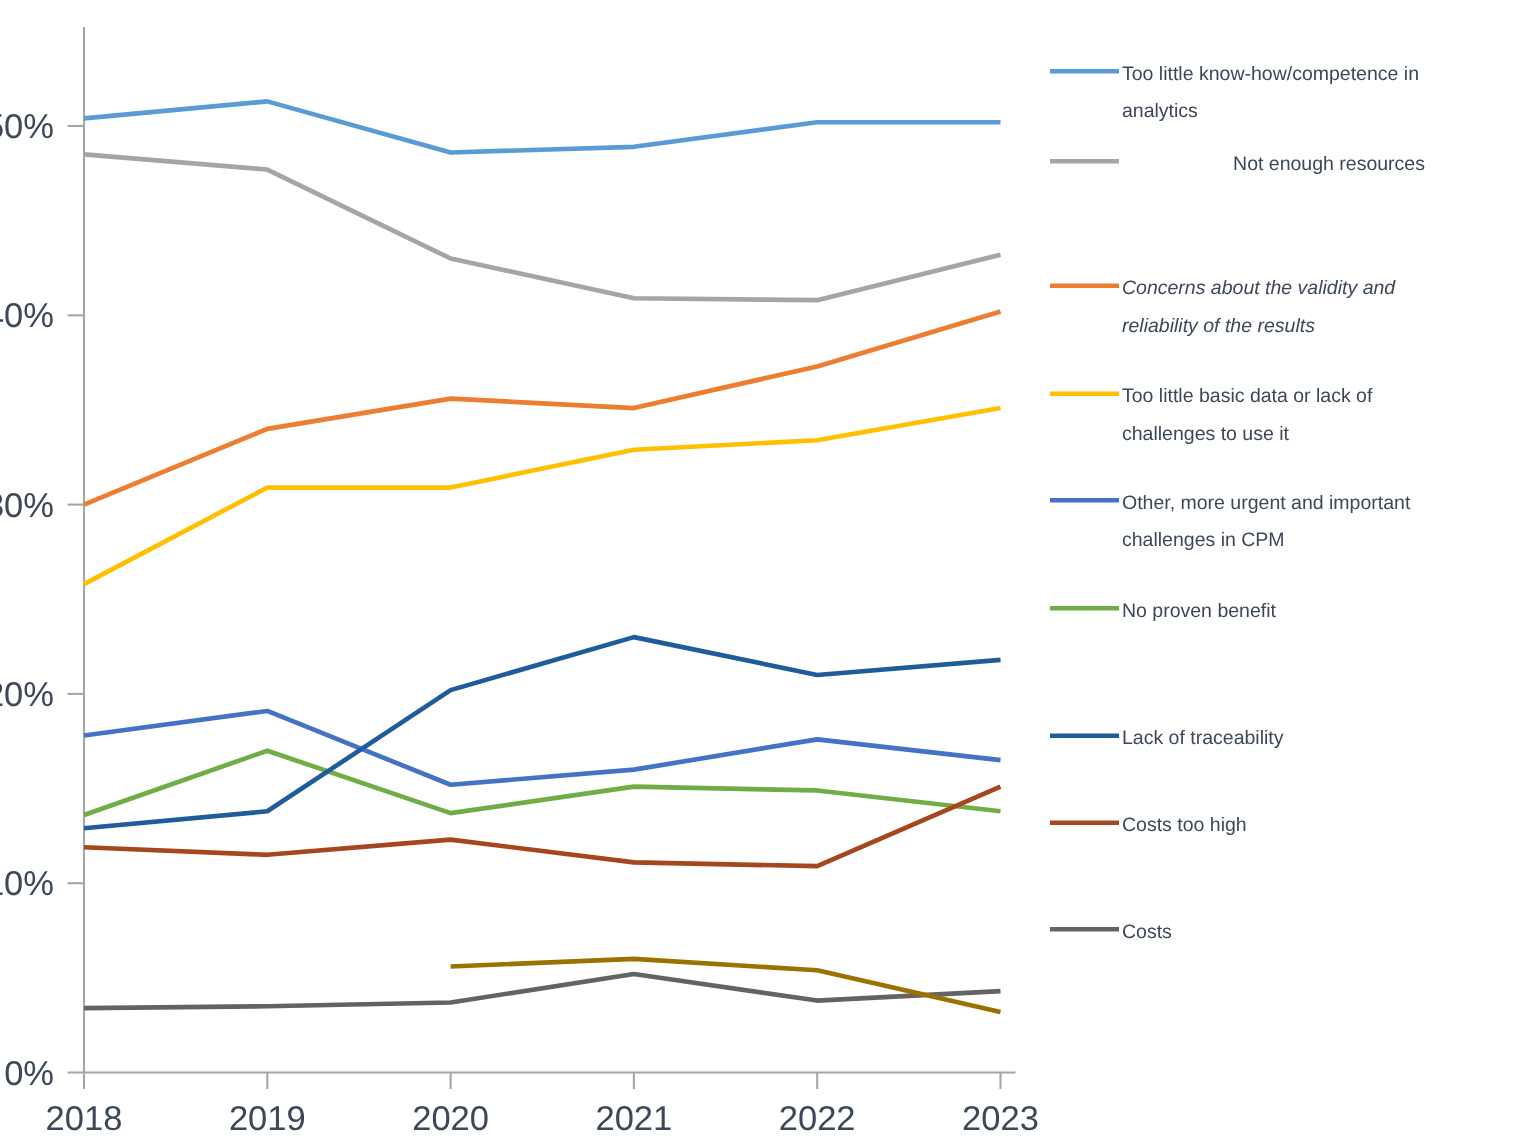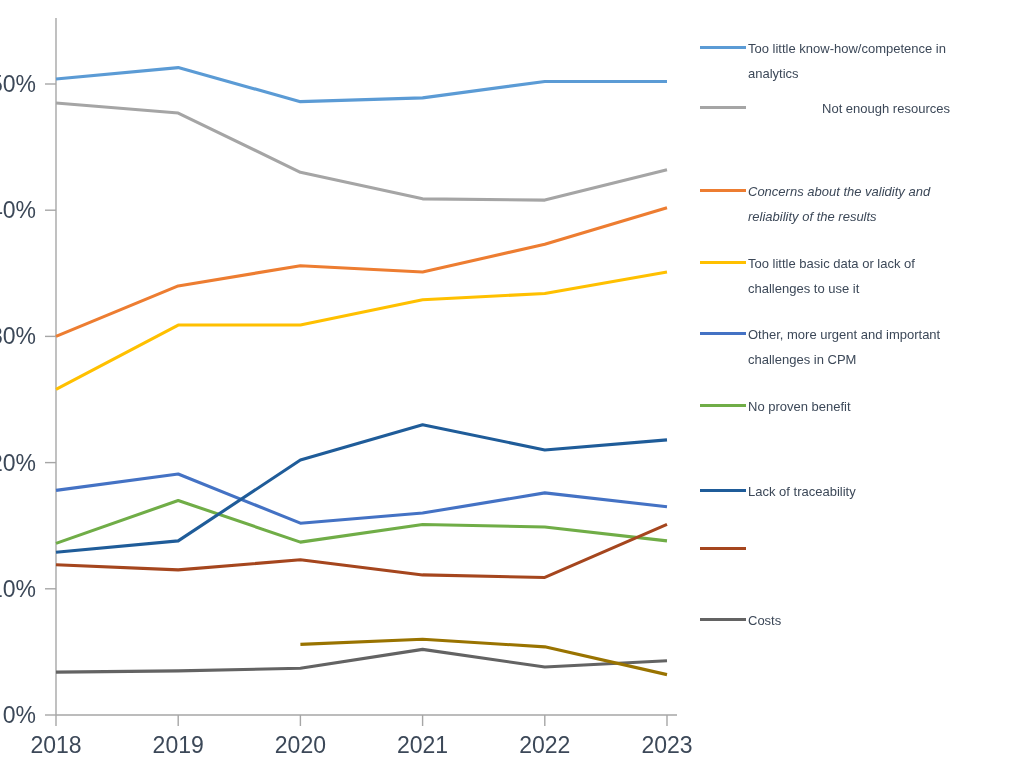--- a/index.html
+++ b/index.html
@@ -163,20 +163,21 @@
         <span class="legend-swatch" style="background: rgb(68, 114, 196);"></span>
         <span class="legend-text">Other, more urgent and important
 challenges in CPM</span>
       </div>
       <div class="legend-row" style="top: 479px;">
         <span class="legend-swatch" style="background: rgb(31, 92, 153);"></span>
         <span class="legend-text">Lack of traceability</span>
       </div>
       <div class="legend-row" style="top: 537px;">
         <span class="legend-swatch" style="background: rgb(165, 70, 30);"></span>
+        <span class="legend-text">Costs too high</span>
       </div>
       <div class="legend-row" style="top: 608px;">
         <span class="legend-swatch" style="background: rgb(99, 99, 99);"></span>
         <span class="legend-text">Costs</span>
       </div>
     </div>
 
 </div>
 
 </body></html>

